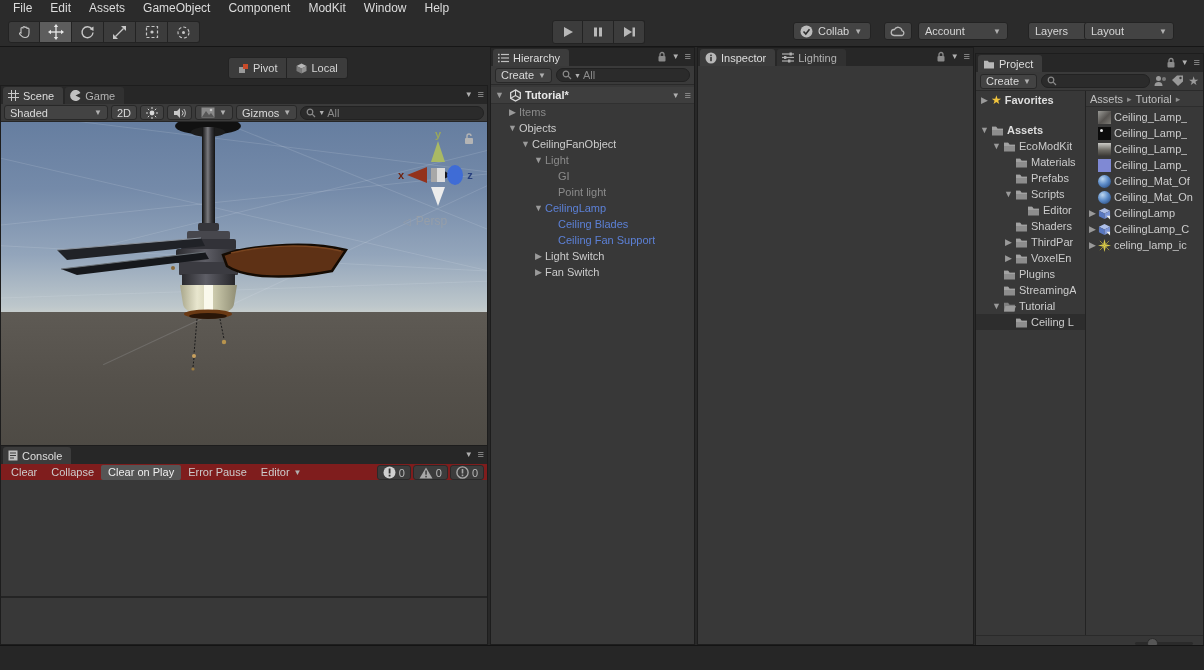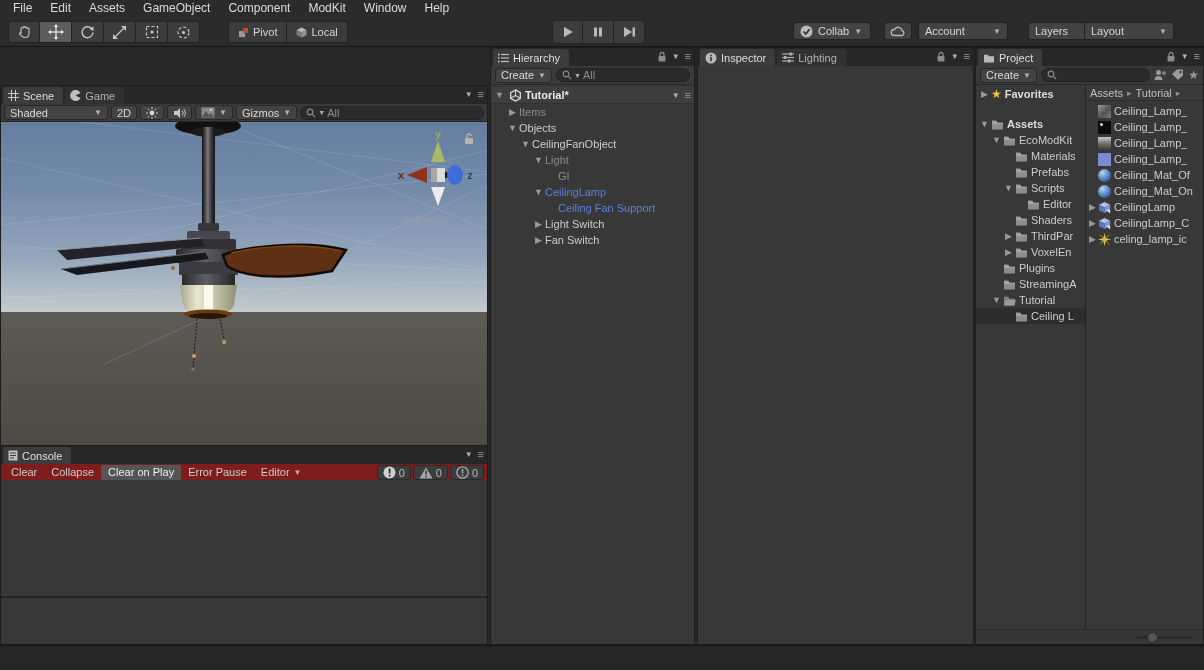--- a/index.html
+++ b/index.html
@@ -10,21 +10,21 @@
   
   .menubar{position:absolute;top:0;left:0;right:0;height:16px;background:#2b2b2b;display:flex;align-items:center;padding-left:4px;font-size:12px;color:#dcdcdc;}
   .menu-item{padding:0 9px;line-height:16px;}
   .toolbar{position:absolute;top:16px;left:0;right:0;height:31px;background:#2b2b2b;border-bottom:1px solid #161616;}
   .tgroup{position:absolute;left:8px;top:5px;display:flex;}
   .tbtn{width:32px;height:22px;background:#3c3c3c;border:1px solid #232323;border-left-width:0;display:flex;align-items:center;justify-content:center;}
   .tbtn:first-child{border-left-width:1px;border-radius:3px 0 0 3px;}
   .tbtn:last-child{border-radius:0 3px 3px 0;}
   .tbtn.active{background:#5d5d5d;}
   .pgroup{position:absolute;left:228px;top:5px;display:flex;}
-  .pbtn{height:22px;background:#3c3c3c;border:1px solid #232323;border-left-width:0;display:flex;align-items:center;padding:0 9px;gap:4px;font-size:11px;color:#d6d6d6;}
+  .pbtn{height:22px;background:#3c3c3c;border:1px solid #232323;border-left-width:0;display:flex;align-items:center;padding:0 9px;gap:4px;font-size:11px;color:#d6d6d6;margin-top:36px;}
   .pbtn:first-child{border-left-width:1px;border-radius:3px 0 0 3px;}
   .pbtn:last-child{border-radius:0 3px 3px 0;}
   .playgroup{position:absolute;left:552px;top:4px;display:flex;}
   .playbtn{width:31px;height:24px;background:#3c3c3c;border:1px solid #232323;border-left-width:0;display:flex;align-items:center;justify-content:center;}
   .playbtn:first-child{border-left-width:1px;border-radius:3px 0 0 3px;}
   .playbtn:last-child{border-radius:0 3px 3px 0;}
   .dropbar{height:18px;background:#434343;border:1px solid #232323;border-radius:3px;display:flex;align-items:center;padding:0 6px;gap:5px;font-size:11px;color:#d6d6d6;position:absolute;top:6px;}
   .caret{font-size:8px;color:#b0b0b0;}
   .spread{justify-content:space-between;}
 
@@ -68,21 +68,21 @@
   .console-detail{position:absolute;left:0;top:154px;right:0;bottom:0;background:#383838;}
 
   
   #hierarchy-panel{left:490px;top:47px;width:205px;height:598px;}
   .scene-root{height:17px;background:#3e3e3e;border-bottom:1px solid #303030;display:flex;align-items:center;font-size:11px;font-weight:bold;color:#e8e8e8;position:relative;margin-top:2px;padding-left:2px;gap:3px;}
 
   
   #inspector-panel{left:697px;top:47px;width:277px;height:598px;}
 
   
-  #project-panel{left:975px;top:47px;width:229px;height:598px;}
+  #project-panel{left:975px;top:53px;width:229px;height:598px;}
   .proj-body{position:absolute;left:0;top:37px;right:0;bottom:15px;display:flex;}
   .proj-tree{width:110px;border-right:1px solid #232323;overflow:hidden;padding-top:1px;}
   .proj-right{flex:1;overflow:hidden;position:relative;}
   .crumbbar{height:16px;background:#3a3a3a;border-bottom:1px solid #2d2d2d;display:flex;align-items:center;font-size:11px;color:#c0c0c0;padding:0 4px;gap:4px;white-space:nowrap;overflow:hidden;}
   .crumb-sep{color:#8f8f8f;font-size:9px;}
   .proj-footer{position:absolute;left:0;right:0;bottom:0;height:15px;background:#373737;border-top:1px solid #2a2a2a;}
   .zoom-track{position:absolute;right:10px;top:6px;width:58px;height:3px;background:#2a2a2a;border-radius:2px;}
   .zoom-knob{position:absolute;left:12px;top:-4px;width:11px;height:11px;border-radius:50%;background:#565656;border:1px solid #2a2a2a;}
   .fi{width:13px;height:13px;flex:none;margin-right:3px;display:inline-block;}
   .fi-texa{background:linear-gradient(135deg,#9b9b97 0%,#565350 55%,#7d7b75 100%);}
@@ -576,23 +576,31 @@
           <span class="lbl normal">CeilingFanObject</span>
         </div>
         <div class="row" style="padding-left: 41px;">
           <span class="arr">▼</span>
           <span class="lbl disabled">Light</span>
         </div>
         <div class="row" style="padding-left: 54px;">
           <span class="arr"></span>
           <span class="lbl disabled">GI</span>
         </div>
+        <div class="row" style="padding-left: 54px;">
+          <span class="arr"></span>
+          <span class="lbl disabled">Point light</span>
+        </div>
         <div class="row" style="padding-left: 41px;">
           <span class="arr">▼</span>
           <span class="lbl prefab">CeilingLamp</span>
+        </div>
+        <div class="row" style="padding-left: 54px;">
+          <span class="arr"></span>
+          <span class="lbl prefab">Ceiling Blades</span>
         </div>
         <div class="row" style="padding-left: 54px;">
           <span class="arr"></span>
           <span class="lbl prefab">Ceiling Fan Support</span>
         </div>
         <div class="row" style="padding-left: 41px;">
           <span class="arr">▶</span>
           <span class="lbl normal">Light Switch</span>
         </div>
         <div class="row" style="padding-left: 41px;">

